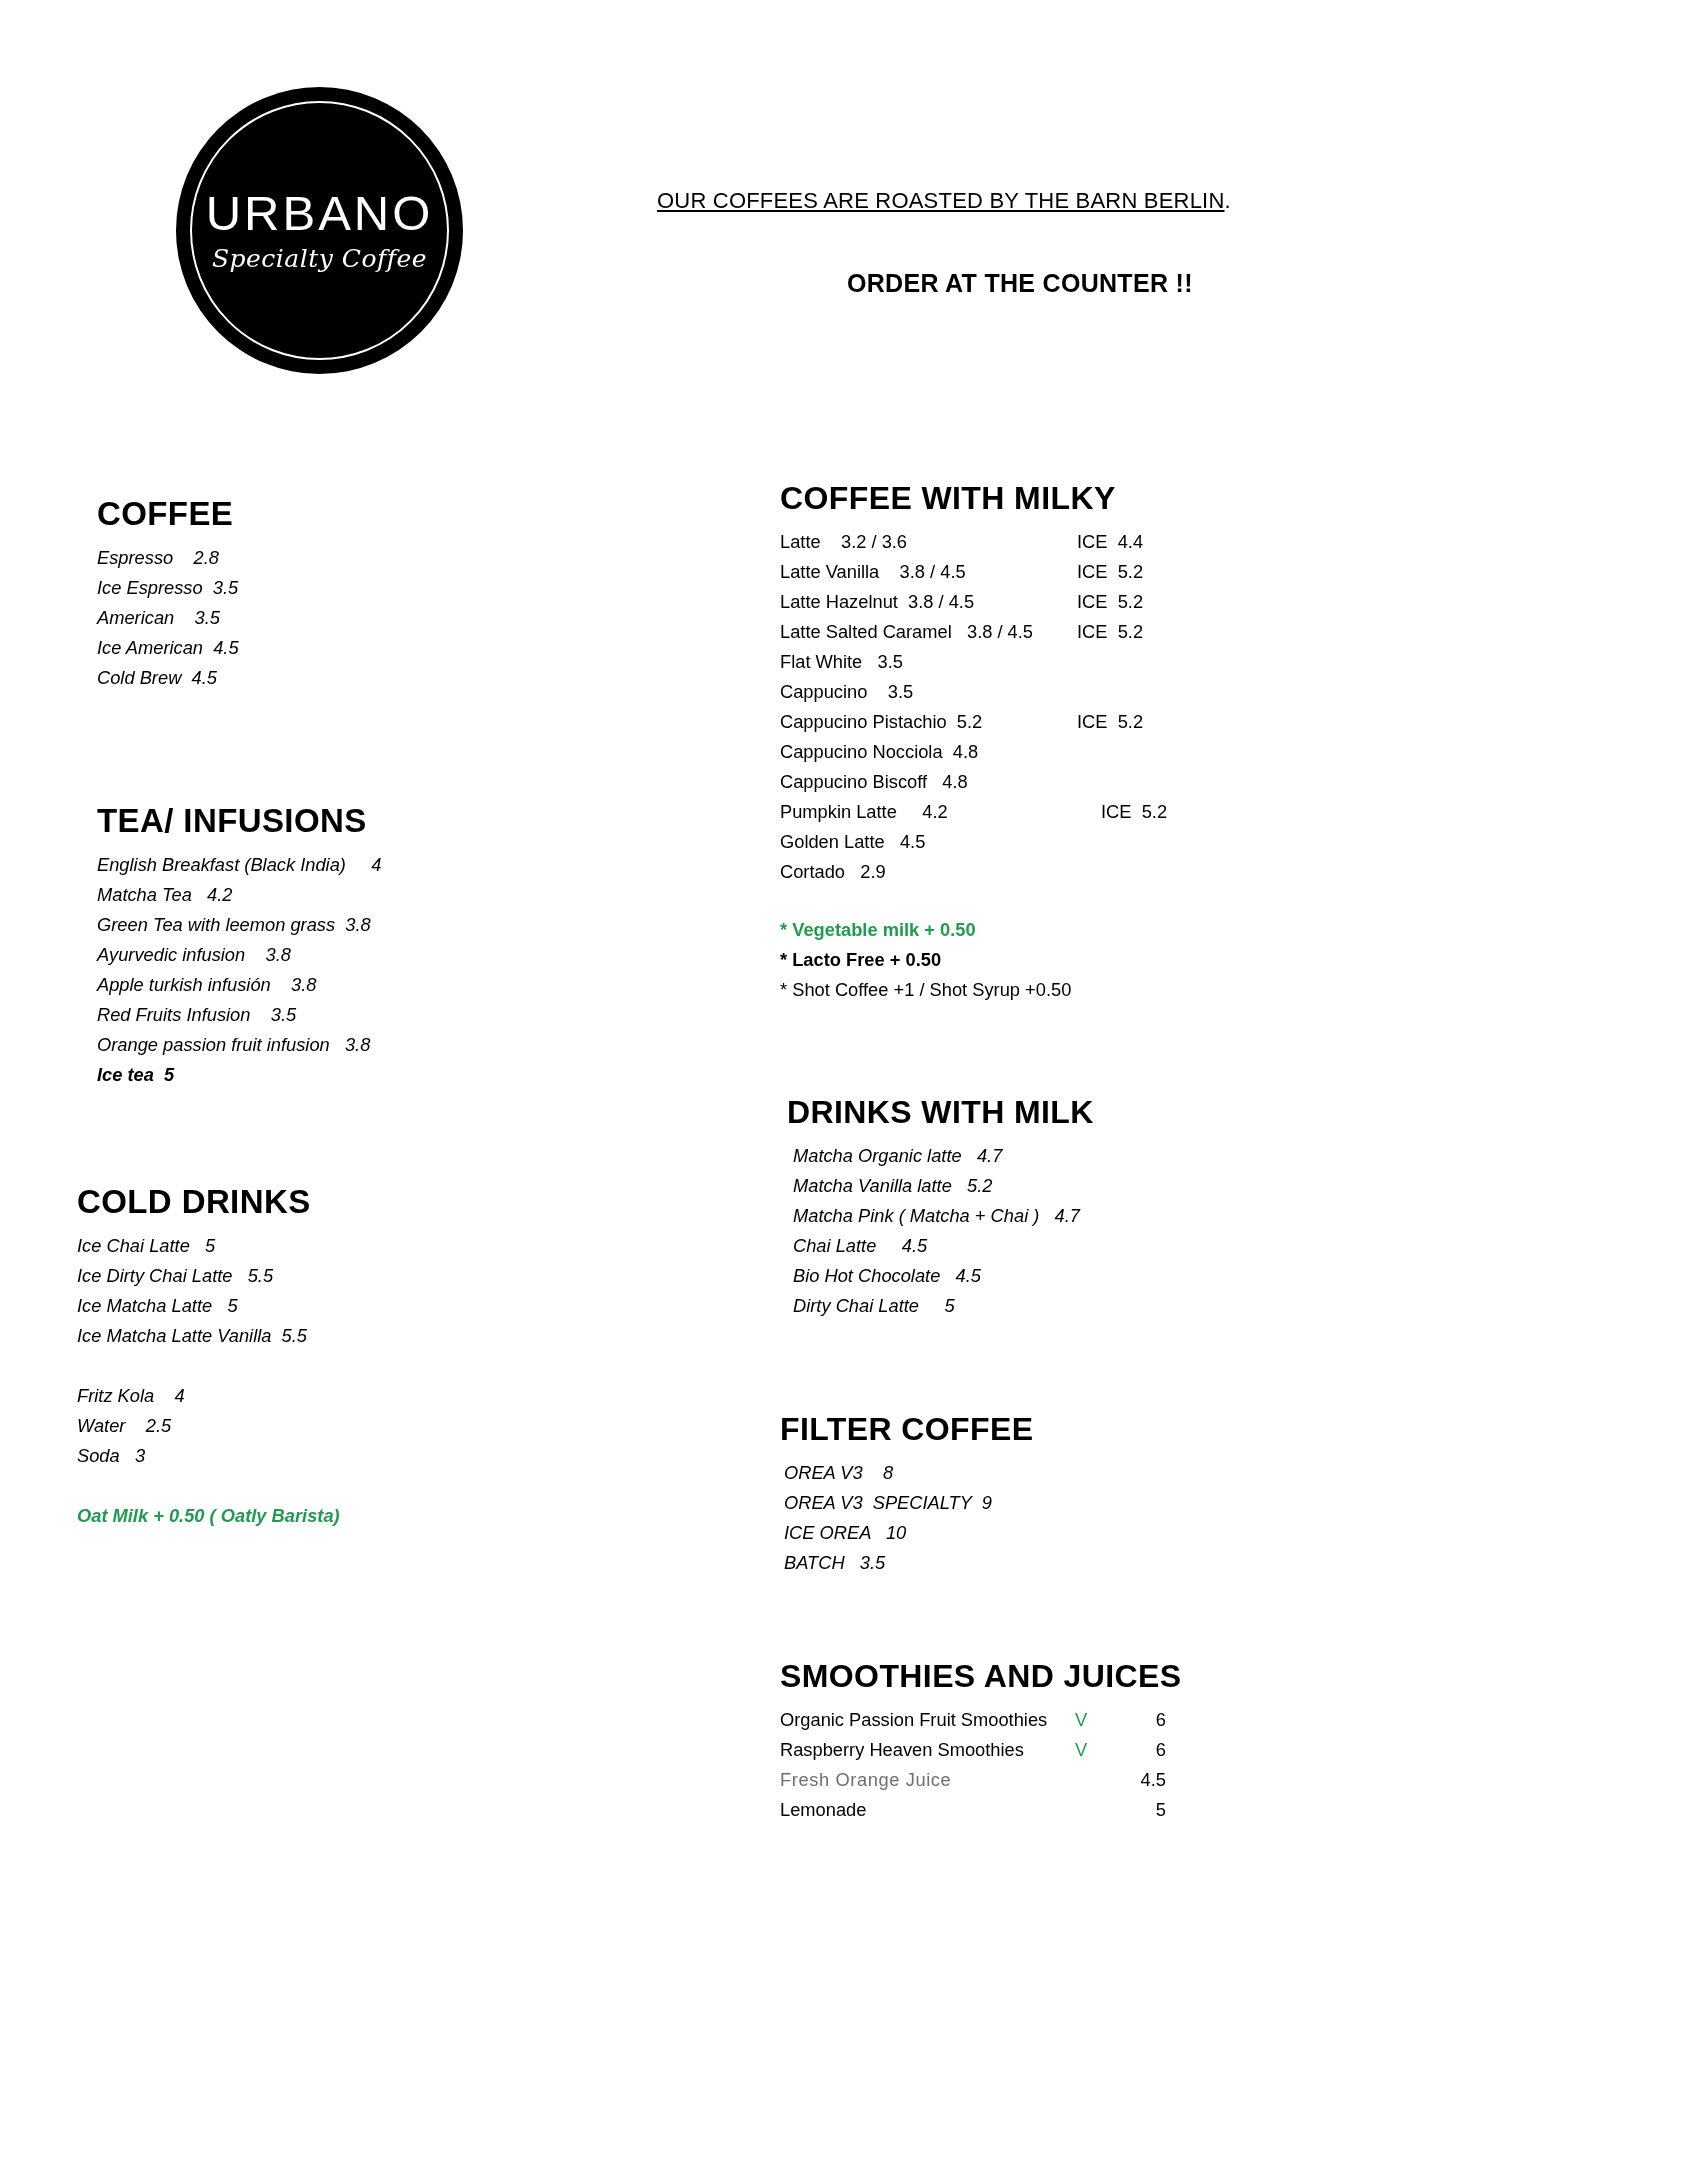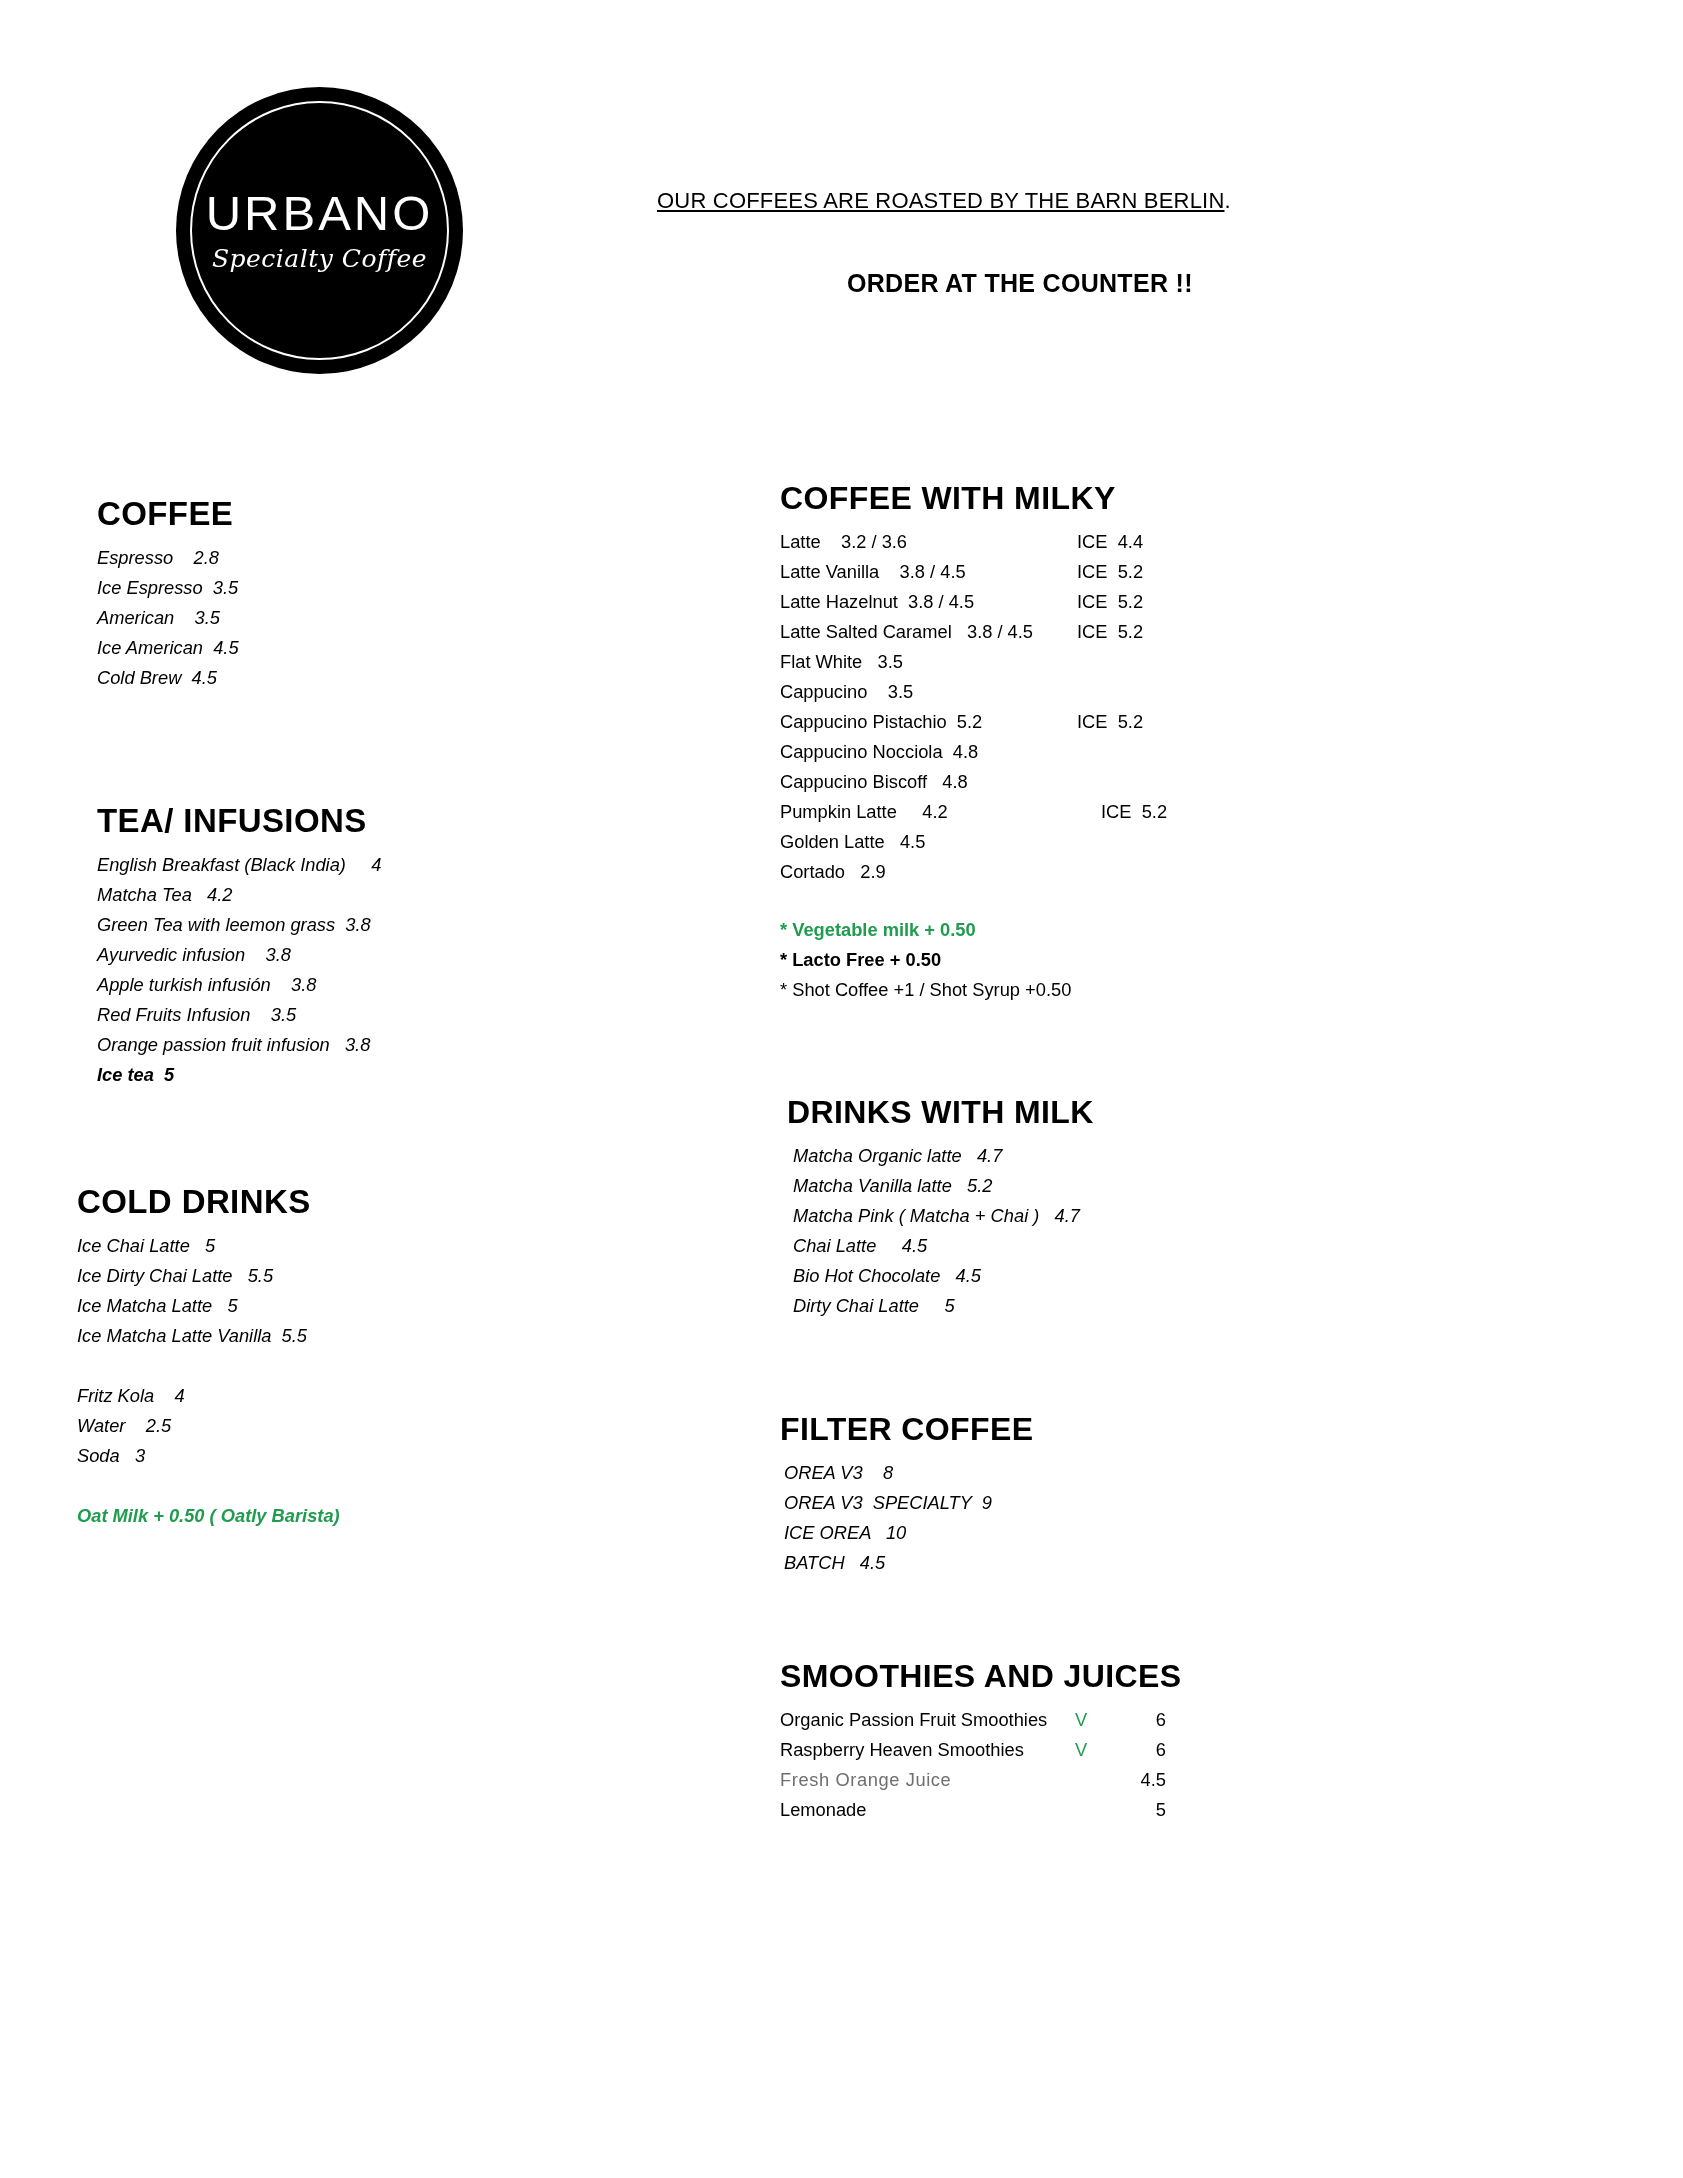--- a/index.html
+++ b/index.html
@@ -301,21 +301,21 @@
       <div class="row">Dirty Chai Latte     5</div>
     </div>
   </div>
 
   <div class="block" style="left:780px; top:1411px; width:713px;">
     <h2 class="sec big">FILTER COFFEE</h2>
     <div class="items" style="padding-left:4px;">
       <div class="row">OREA V3    8</div>
       <div class="row">OREA V3  SPECIALTY  9</div>
       <div class="row">ICE OREA   10</div>
-      <div class="row">BATCH   4.5</div>
+      <div class="row">BATCH   3.5</div>
     </div>
   </div>
 
   <div class="block" style="left:780px; top:1658px; width:752px;">
     <h2 class="sec big">SMOOTHIES AND JUICES</h2>
     <div>
       <div class="srow">
         <span class="sname">Organic Passion Fruit Smoothies</span>
         <span class="v">V</span>
         <span class="sprice">6</span>

